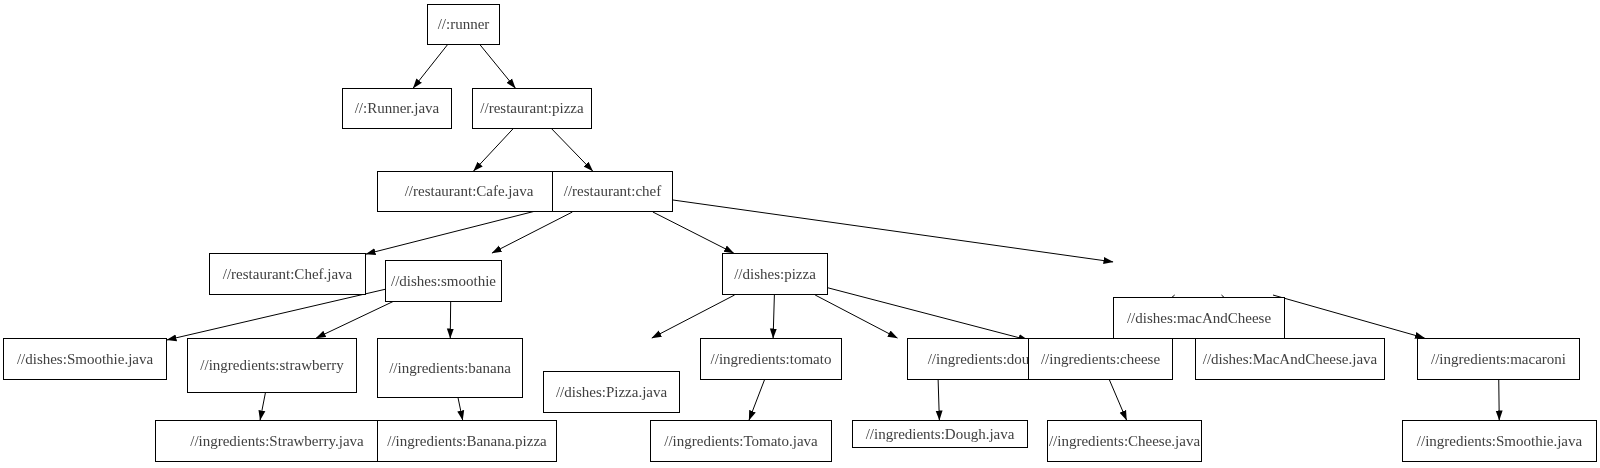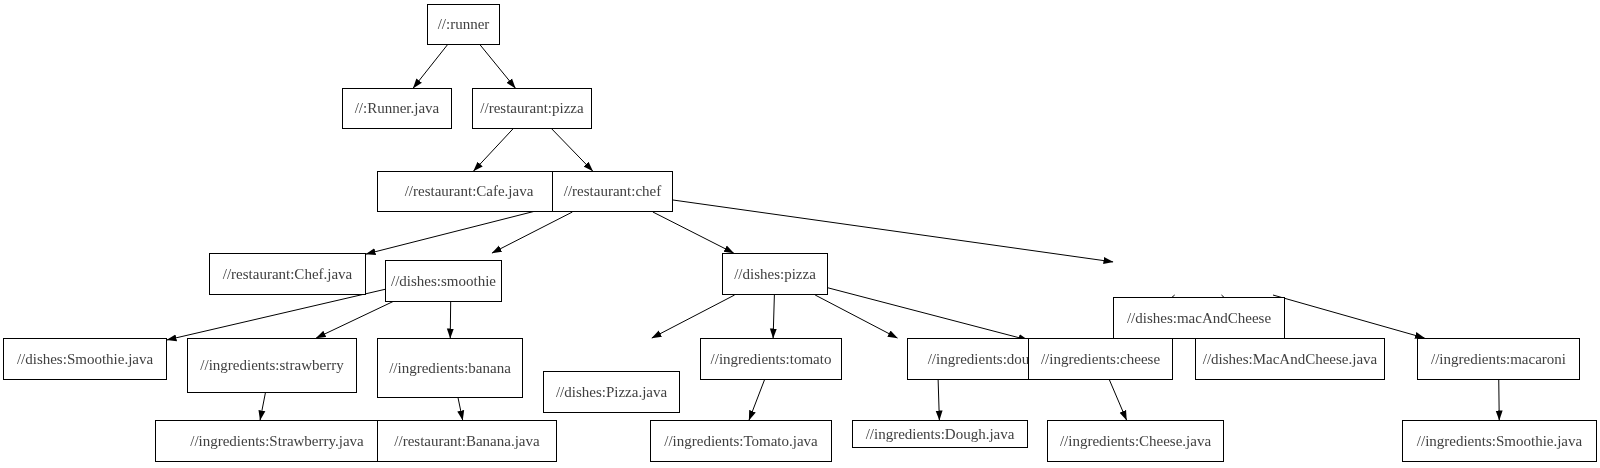--- a/index.html
+++ b/index.html
@@ -86,19 +86,19 @@
       <div class="node" style="left: 3px; top: 338px; width: 164px; height: 42px; border-color: rgb(0, 0, 0); background: rgb(255, 255, 255);">//dishes:Smoothie.java</div>
       <div class="node" style="left: 187px; top: 338px; width: 170px; height: 55px; border-color: rgb(0, 0, 0); background: rgb(255, 255, 255);">//ingredients:strawberry</div>
       <div class="node" style="left: 377px; top: 338px; width: 146px; height: 60px; border-color: rgb(0, 0, 0); background: rgb(255, 255, 255);">//ingredients:banana</div>
       <div class="node" style="left: 543px; top: 338px; width: 137px; height: 42px; border-color: rgb(0, 0, 0); background: rgb(255, 255, 255); margin-top: 33px;">//dishes:Pizza.java</div>
       <div class="node" style="left: 700px; top: 338px; width: 142px; height: 42px; border-color: rgb(0, 0, 0); background: rgb(255, 255, 255);">//ingredients:tomato</div>
       <div class="node" style="left: 867px; top: 338px; width: 158px; height: 42px; border-color: rgb(0, 0, 0); background: rgb(255, 255, 255); margin-left: 40px;">//ingredients:dough</div>
       <div class="node" style="left: 1028px; top: 338px; width: 145px; height: 42px; border-color: rgb(0, 0, 0); background: rgb(255, 255, 255);">//ingredients:cheese</div>
       <div class="node" style="left: 1195px; top: 338px; width: 190px; height: 42px; border-color: rgb(0, 0, 0); background: rgb(255, 255, 255);">//dishes:MacAndCheese.java</div>
       <div class="node" style="left: 1417px; top: 338px; width: 163px; height: 42px; border-color: rgb(0, 0, 0); background: rgb(255, 255, 255);">//ingredients:macaroni</div>
       <div class="node" style="left: 155px; top: 420px; width: 244px; height: 42px; border-color: rgb(0, 0, 0); background: rgb(255, 255, 255); text-align: center;">//ingredients:Strawberry.java</div>
-      <div class="node" style="left: 377px; top: 420px; width: 180px; height: 42px; border-color: rgb(0, 0, 0); background: rgb(255, 255, 255);">//restaurant:Banana.java</div>
+      <div class="node" style="left: 377px; top: 420px; width: 180px; height: 42px; border-color: rgb(0, 0, 0); background: rgb(255, 255, 255);">//ingredients:Banana.pizza</div>
       <div class="node" style="left: 650px; top: 420px; width: 182px; height: 42px; border-color: rgb(0, 0, 0); background: rgb(255, 255, 255);">//ingredients:Tomato.java</div>
       <div class="node" style="left: 852px; top: 420px; width: 176px; height: 28px; border-color: rgb(0, 0, 0); background: rgb(255, 255, 255);">//ingredients:Dough.java</div>
-      <div class="node" style="left: 1047px; top: 420px; width: 177px; height: 42px; border-color: rgb(0, 0, 0); background: rgb(255, 255, 255); text-align: right;">//ingredients:Cheese.java</div>
+      <div class="node" style="left: 1047px; top: 420px; width: 155px; height: 42px; border-color: rgb(0, 0, 0); background: rgb(255, 255, 255); text-align: right;">//ingredients:Cheese.java</div>
       <div class="node" style="left: 1402px; top: 420px; width: 195px; height: 42px; border-color: rgb(0, 0, 0); background: rgb(255, 255, 255);">//ingredients:Smoothie.java</div>
     </div>
 </div>
 
 </body></html>

